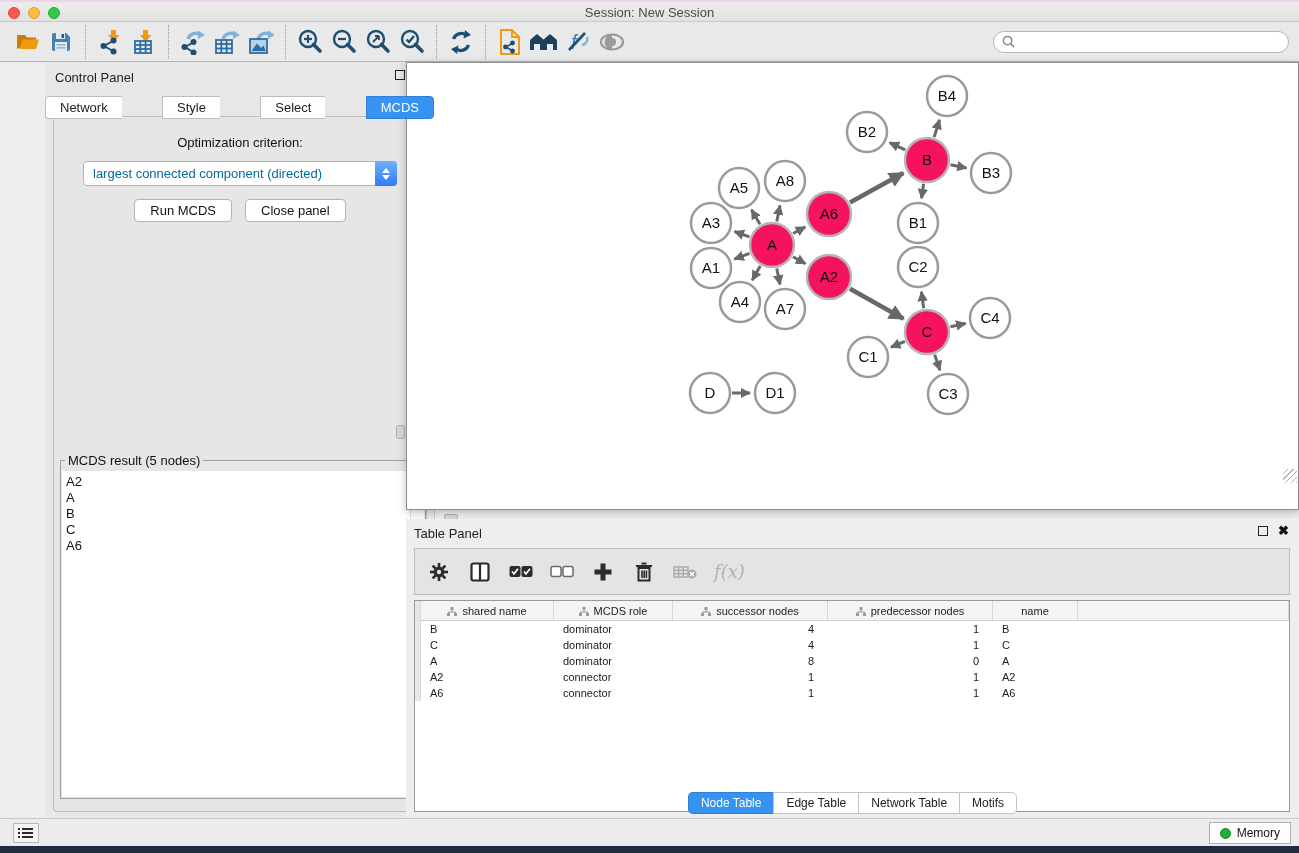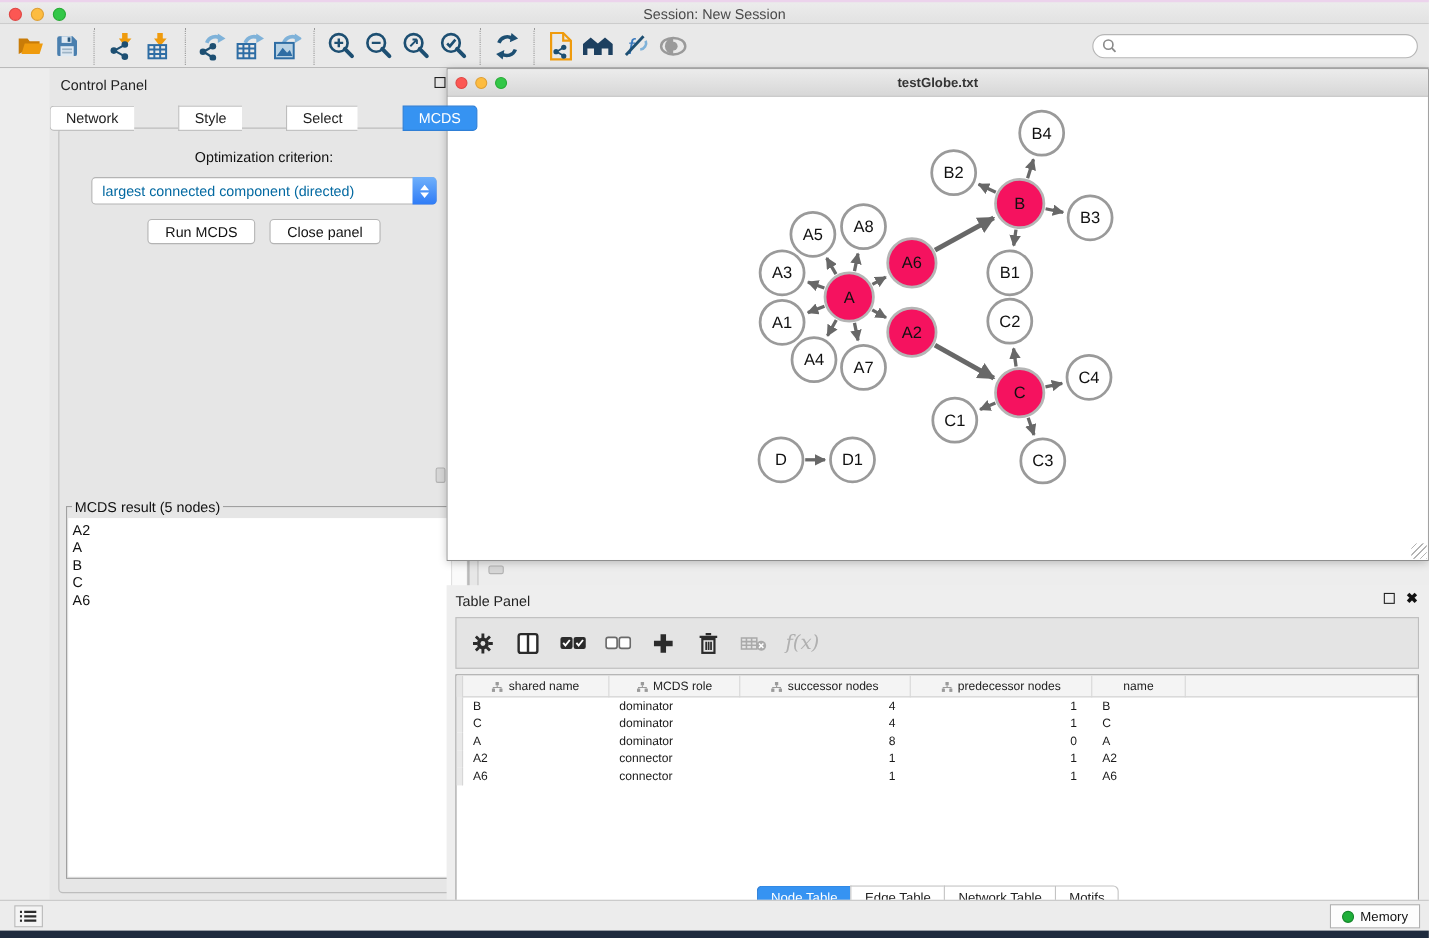--- a/index.html
+++ b/index.html
@@ -86,21 +86,21 @@
   .resize-grip { position:absolute; right:1px; bottom:1px; width:14px; height:14px;
     background:repeating-linear-gradient(135deg, transparent 0 3px, #b3b3b3 3px 4px); }
 
   
   .vsplit-handle { position:absolute; left:396px; top:363px; width:9px; height:14px;
     background:#d6d6d6; border:1px solid #b2b2b2; border-radius:2px; }
   .hsplit-handle { position:absolute; left:444px; top:452px; width:14px; height:8px;
     background:#d6d6d6; border:1px solid #b2b2b2; border-radius:2px; }
 
   
-  .table-panel { position:absolute; left:406px; top:457px; width:893px; height:299px; background:#eeeeee;margin-top:13px; }
+  .table-panel { position:absolute; left:406px; top:457px; width:893px; height:299px; background:#eeeeee; }
   .tp-head { position:relative; height:28px; }
   .tp-head .ptitle { position:absolute; left:8px; top:7px; font-size:13px; color:#222; }
   .tp-head .picons { position:absolute; right:10px; top:7px; display:flex; gap:10px; align-items:center; }
   .tp-toolbar { position:absolute; left:8px; top:29px; width:876px; height:47px;
     background:#e4e4e4; border:1px solid #bdbdbd; display:flex; align-items:center; padding-left:12px; gap:17px; }
   .tp-tbtn { width:24px; height:24px; display:flex; align-items:center; justify-content:center; }
   .fx-label { font-family:"DejaVu Serif", serif; font-style:italic; font-size:18px; color:#b0b0b0; }
 
   .data-table { position:absolute; left:8px; top:81px; width:876px; height:212px;
     background:#fff; border:1px solid #999; overflow:hidden; }
@@ -351,28 +351,20 @@
             <div class="result-scroll"></div>
           </div>
         </fieldset>
       </div>
     </div>
 
     <div class="vsplit-handle"></div>
     <div class="hsplit-handle"></div>
 
     <div class="net-window">
-      <div class="net-titlebar">
-        <div class="net-lights">
-          <div class="light red"></div>
-          <div class="light yellow"></div>
-          <div class="light green"></div>
-        </div>
-        <div class="ntitle">testGlobe.txt</div>
-      </div>
       <div class="net-canvas">
         <svg id="graph-svg" width="891" height="421" viewBox="0 0 891 421">
             <defs>
               <marker id="arrow" viewBox="0 0 10 10" refX="9" refY="5" markerWidth="3.5" markerHeight="3.5" orient="auto">
                 <path d="M0 0 L10 5 L0 10 z" fill="#686868"></path>
               </marker>
             </defs>
             <line x1="342.543265126549" y1="190.46729347687497" x2="327.3924321598448" y2="196.17990262825523" stroke="#686868" stroke-width="3" marker-end="url(#arrow)"></line>
             <line x1="385.92761084925155" y1="193.74883416098334" x2="398.45643779459203" y2="200.78256156889375" stroke="#686868" stroke-width="3" marker-end="url(#arrow)"></line>
             <line x1="342.4234240064849" y1="173.85762833020766" x2="327.51726665991157" y2="168.48163715603368" stroke="#686868" stroke-width="3" marker-end="url(#arrow)"></line>

